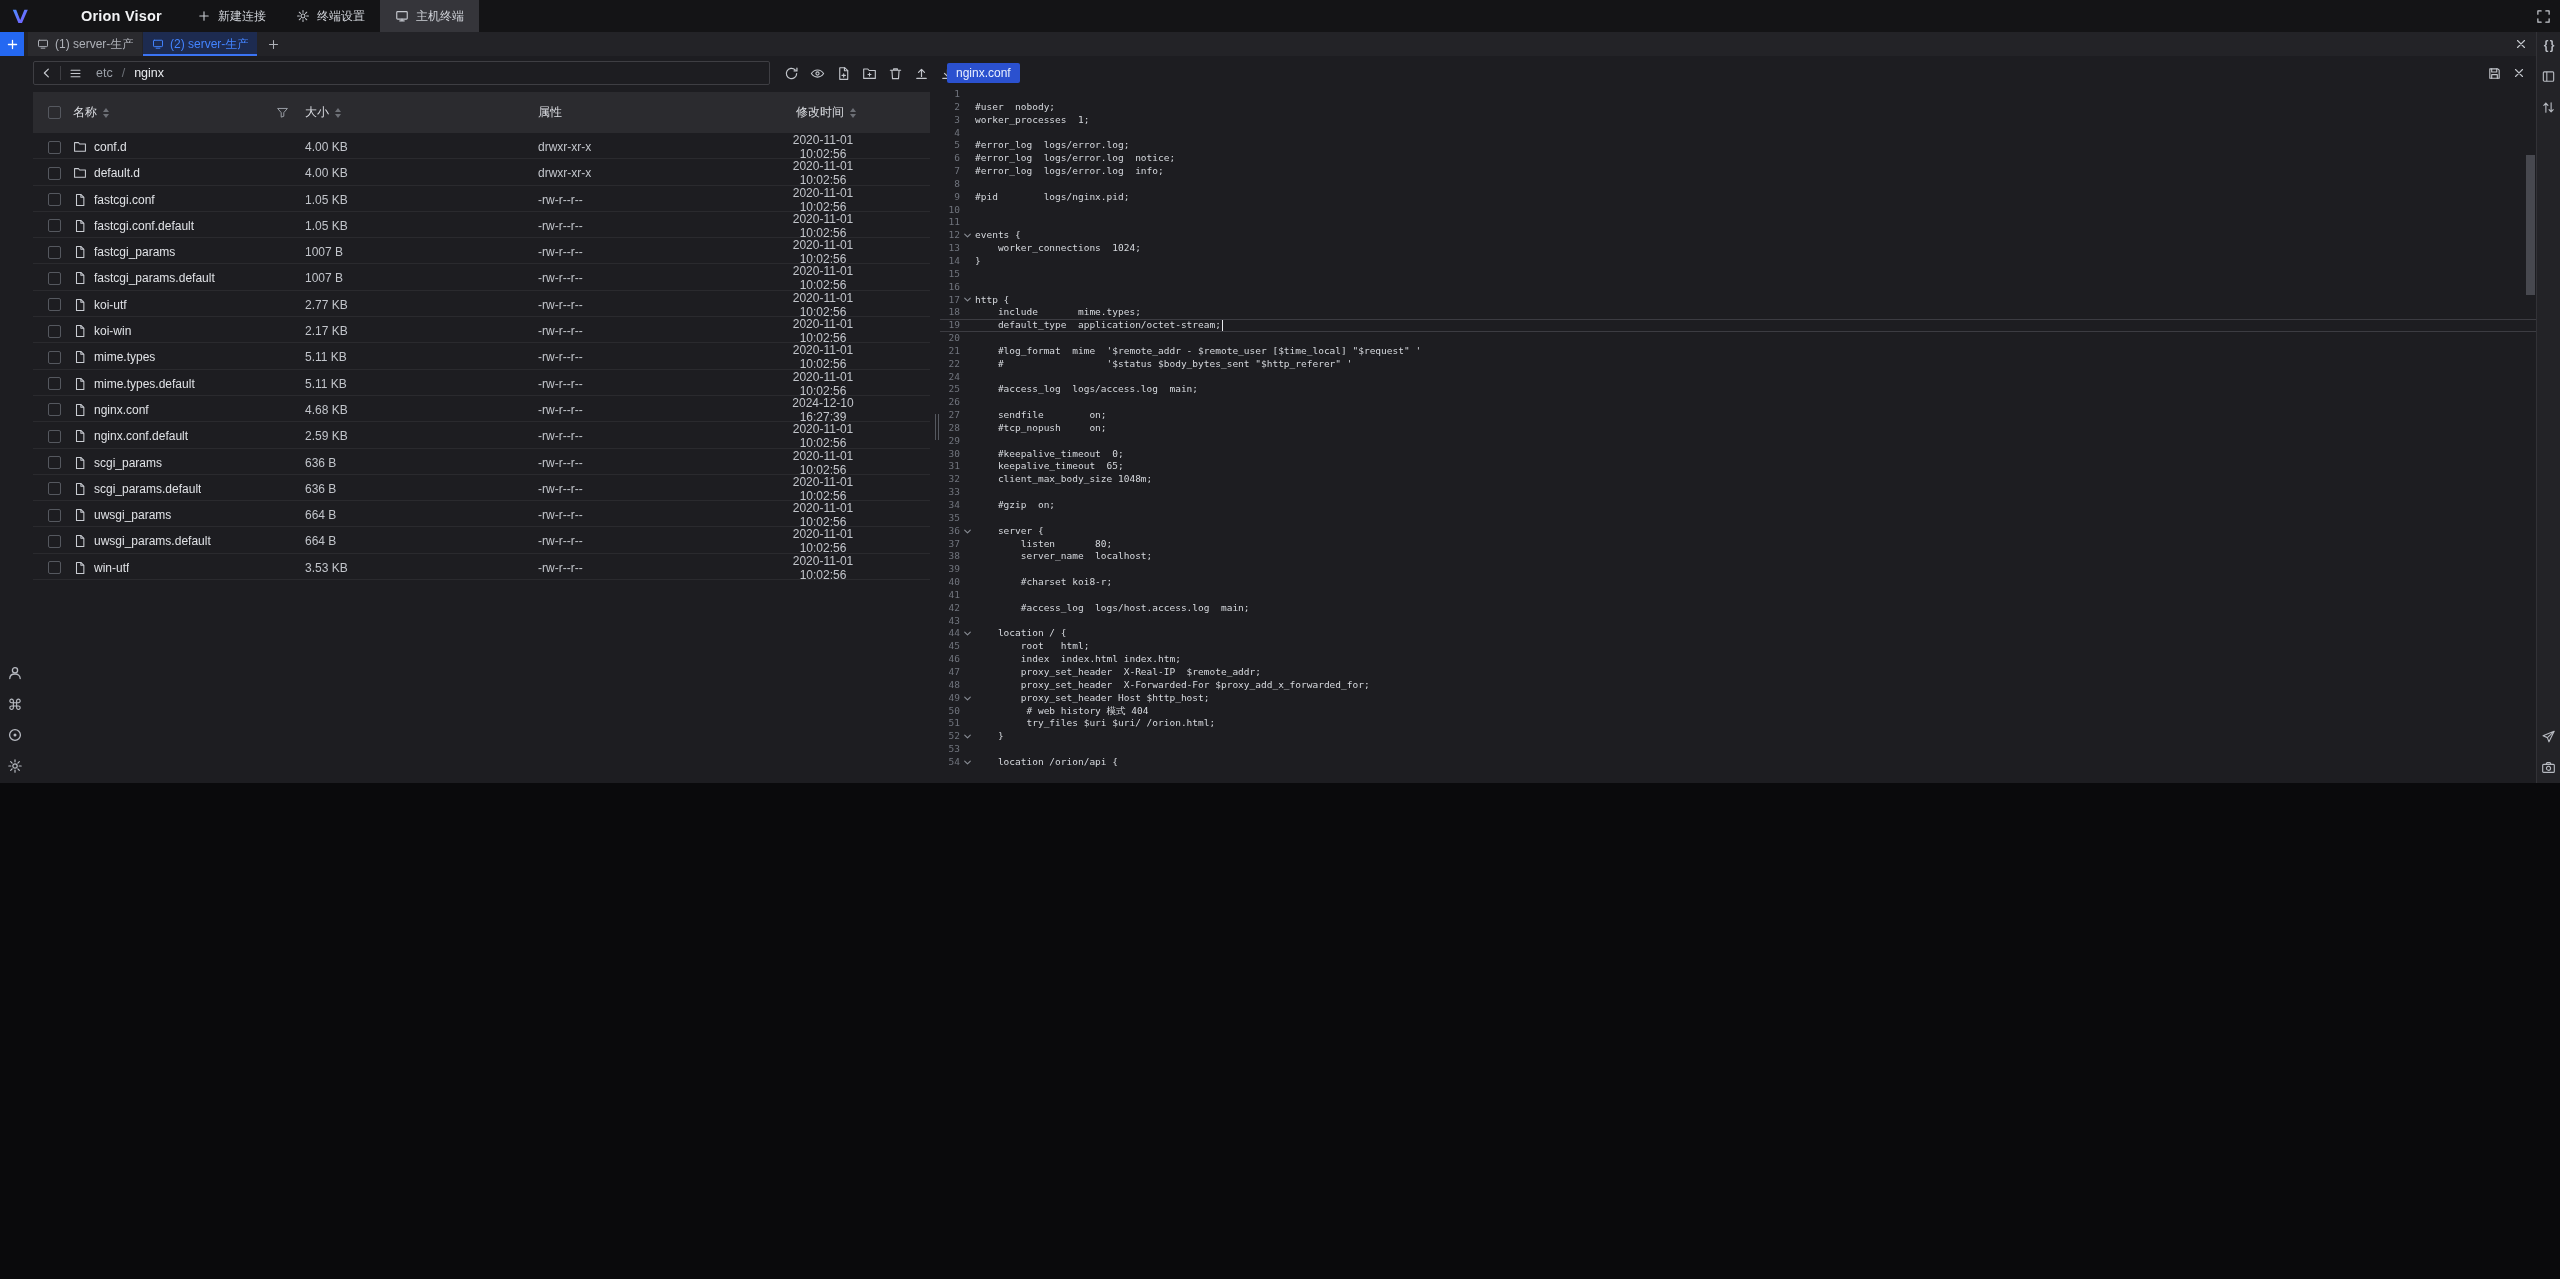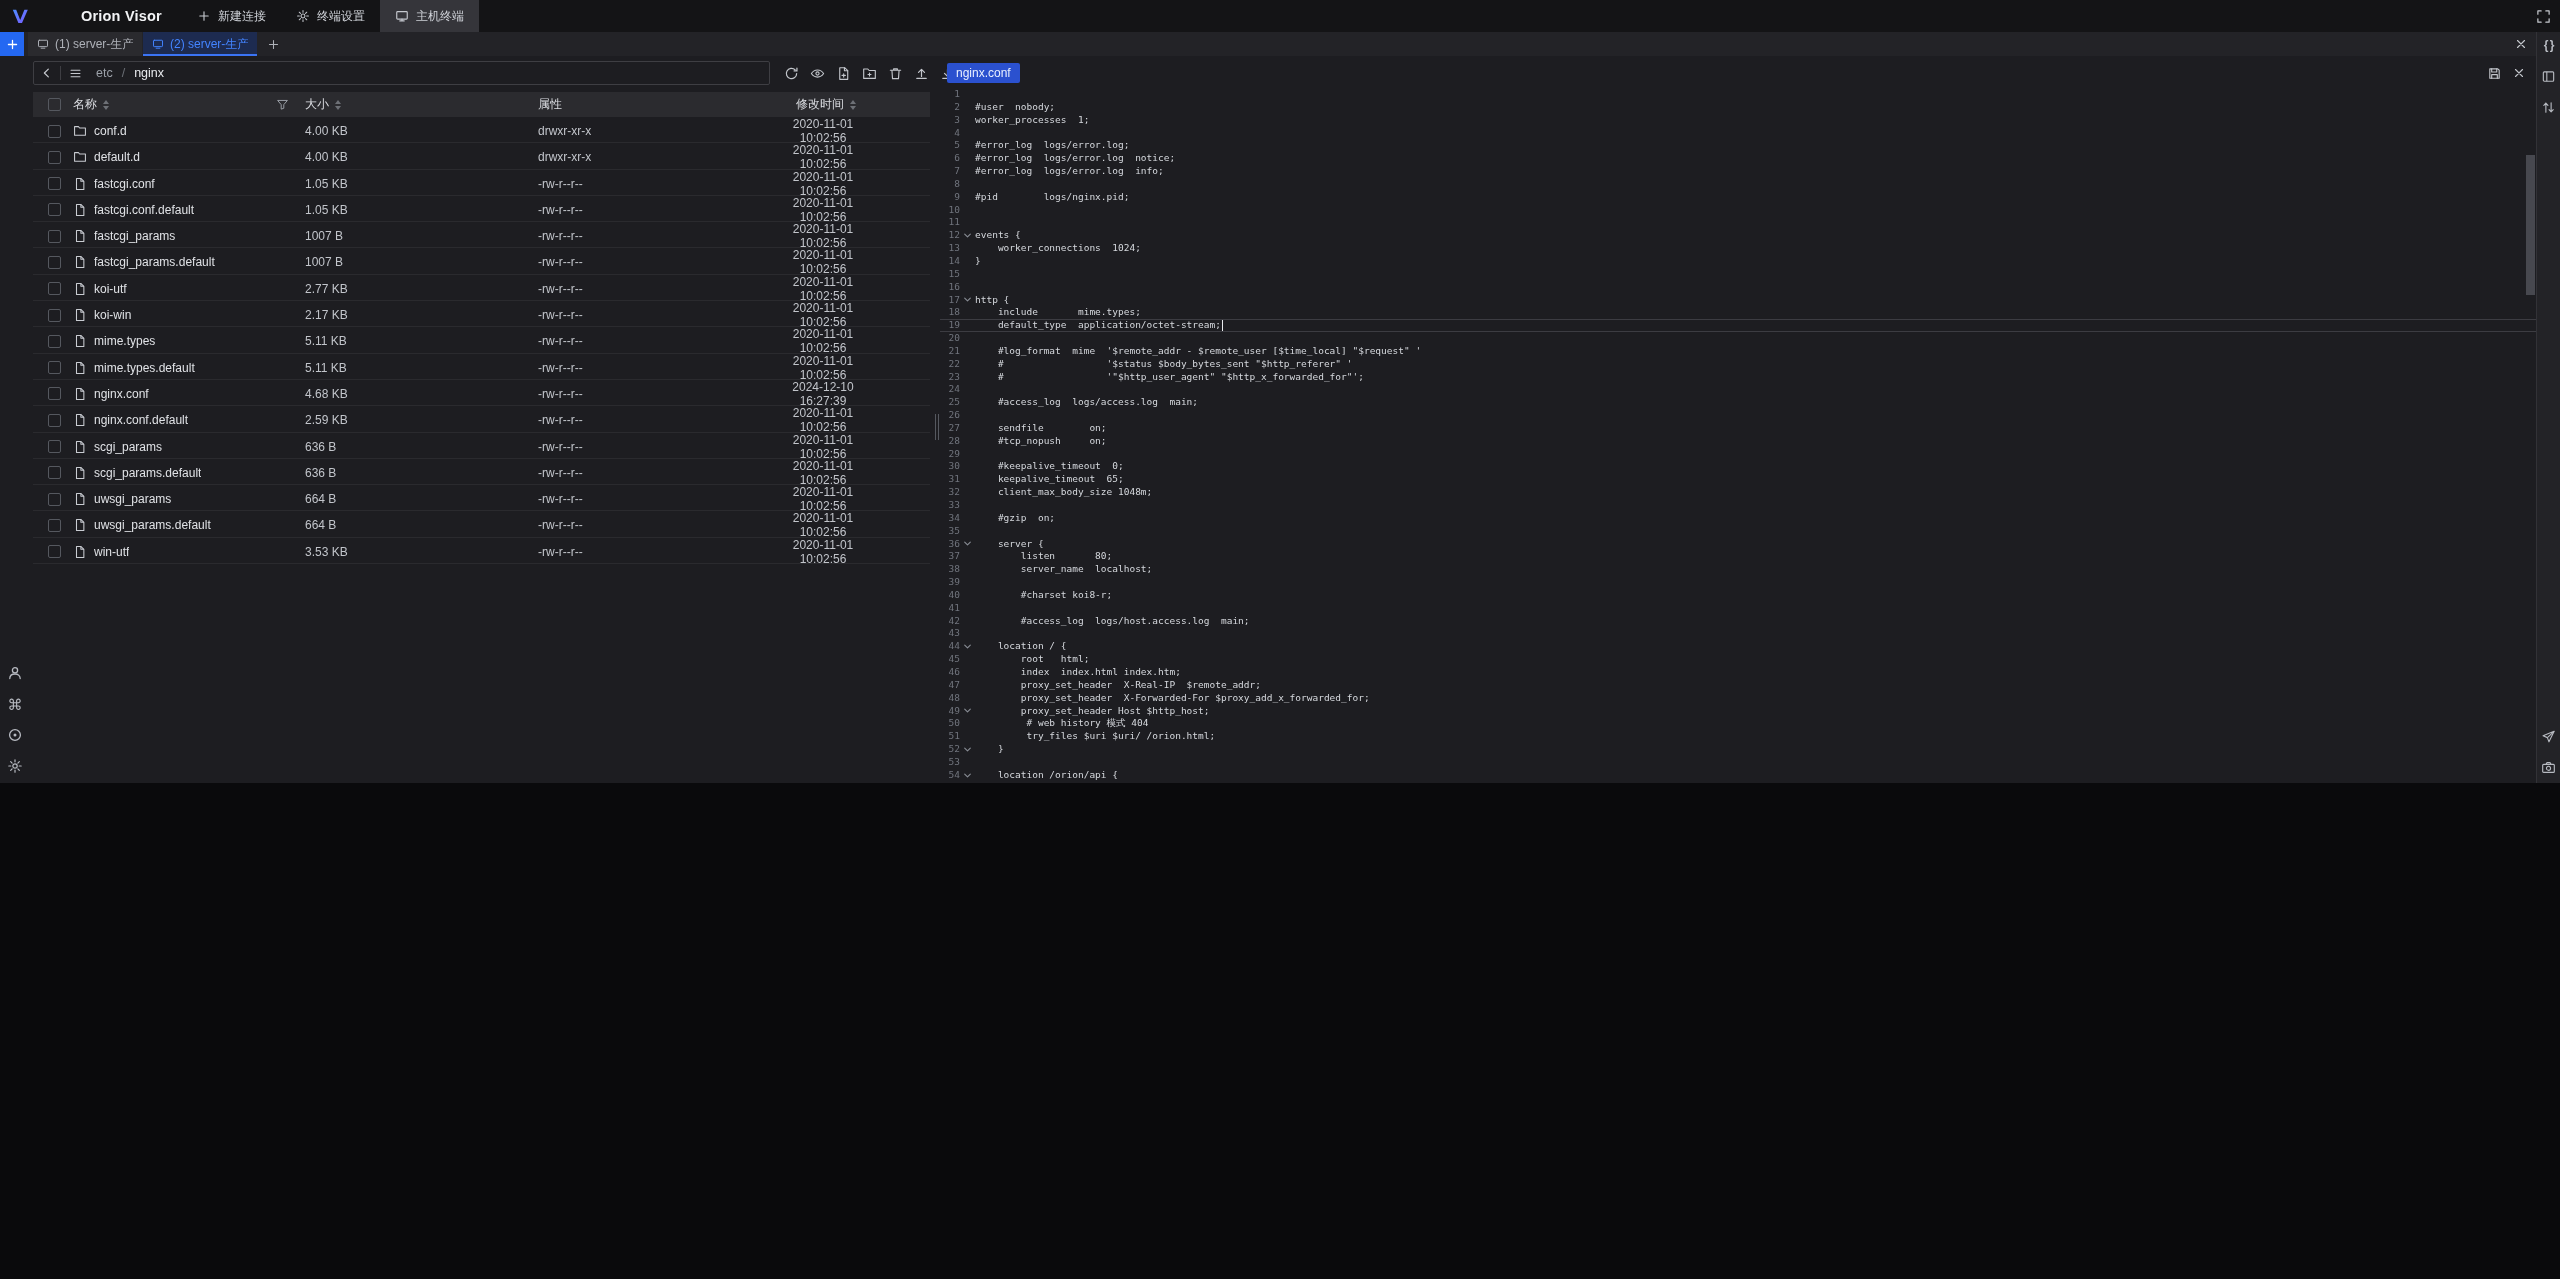--- a/index.html
+++ b/index.html
@@ -55,21 +55,21 @@
   .listbtn { width:28px; height:100%; display:flex; align-items:center; justify-content:center; color:#c6c9cf; }
   .crumb { display:flex; align-items:center; gap:9px; padding-left:7px; font-size:12.5px; }
   .crumb-dim { color:#9ba0a8; }
   .crumb-sep { color:#6b6f76; }
   .crumb-cur { color:#e8eaee; }
   .toolbar-actions { display:flex; align-items:center; gap:9px; margin-left:13px; color:#c3c6cc; }
   .tool-btn { width:17px; height:17px; display:flex; align-items:center; justify-content:center; }
 
   .ftable { width:897px; margin-left:3px; }
   .thead, .trow { display:grid; grid-template-columns:34px 232px 233px 240px 1fr; align-items:center; }
-  .thead { height:25px; background:#2b2b2f; color:#dcdee3; }
+  .thead { height:41px; background:#2b2b2f; color:#dcdee3; }
   .trow { height:26.3px; border-bottom:1px solid #2a2a2e; color:#c2c5cb; background:#1d1d21; }
   .cell { min-width:0; }
   .hcell { display:flex; align-items:center; padding-left:6px; }
   .checkbox { width:13px; height:13px; border:1.4px solid #55585f; border-radius:2px; margin-left:9px; display:block; background:transparent; }
   .sorter { display:flex; flex-direction:column; gap:2px; margin-left:6px; }
   .sorter i { display:block; width:0; height:0; border-left:3.5px solid transparent; border-right:3.5px solid transparent; }
   .sorter .s-up { border-bottom:4px solid #6d7076; }
   .sorter .s-down { border-top:4px solid #6d7076; }
   .funnel { margin-left:auto; margin-right:10px; color:#9ba0a8; display:flex; }
   .c-name { display:flex; align-items:center; gap:7px; padding-left:6px; }
@@ -660,21 +660,20 @@
                 <div class="code-line" data-interactable="true"><span class="ln" data-interactable="false">15</span><span class="fold" data-interactable="false"></span><span class="code-text" data-interactable="false"></span></div>
                 <div class="code-line" data-interactable="true"><span class="ln" data-interactable="false">16</span><span class="fold" data-interactable="false"></span><span class="code-text" data-interactable="false"></span></div>
                 <div class="code-line" data-interactable="true"><span class="ln" data-interactable="false">17</span><span class="fold" data-interactable="true"><svg width="9" height="9" viewBox="0 0 16 16" fill="none" stroke="currentColor" stroke-width="2" stroke-linecap="round" stroke-linejoin="round">
                       <path d="M3 5.5l5 5 5-5"></path>
                     </svg></span><span class="code-text" data-interactable="false">http {</span></div>
                 <div class="code-line" data-interactable="true"><span class="ln" data-interactable="false">18</span><span class="fold" data-interactable="false"></span><span class="code-text" data-interactable="false">    include       mime.types;</span></div>
                 <div class="code-line active" data-interactable="true"><span class="ln" data-interactable="false">19</span><span class="fold" data-interactable="false"></span><span class="code-text" data-interactable="false">    default_type  application/octet-stream;</span><span class="cursor" data-interactable="false"></span></div>
                 <div class="code-line" data-interactable="true"><span class="ln" data-interactable="false">20</span><span class="fold" data-interactable="false"></span><span class="code-text" data-interactable="false"></span></div>
                 <div class="code-line" data-interactable="true"><span class="ln" data-interactable="false">21</span><span class="fold" data-interactable="false"></span><span class="code-text" data-interactable="false">    #log_format  mime  '$remote_addr - $remote_user [$time_local] "$request" '</span></div>
                 <div class="code-line" data-interactable="true"><span class="ln" data-interactable="false">22</span><span class="fold" data-interactable="false"></span><span class="code-text" data-interactable="false">    #                  '$status $body_bytes_sent "$http_referer" '</span></div>
-                <div class="code-line" data-interactable="true"><span class="ln" data-interactable="false">23</span><span class="fold" data-interactable="false"></span><span class="code-text" data-interactable="false">    #                  '"$http_user_agent" "$http_x_forwarded_for"';</span></div>
                 <div class="code-line" data-interactable="true"><span class="ln" data-interactable="false">24</span><span class="fold" data-interactable="false"></span><span class="code-text" data-interactable="false"></span></div>
                 <div class="code-line" data-interactable="true"><span class="ln" data-interactable="false">25</span><span class="fold" data-interactable="false"></span><span class="code-text" data-interactable="false">    #access_log  logs/access.log  main;</span></div>
                 <div class="code-line" data-interactable="true"><span class="ln" data-interactable="false">26</span><span class="fold" data-interactable="false"></span><span class="code-text" data-interactable="false"></span></div>
                 <div class="code-line" data-interactable="true"><span class="ln" data-interactable="false">27</span><span class="fold" data-interactable="false"></span><span class="code-text" data-interactable="false">    sendfile        on;</span></div>
                 <div class="code-line" data-interactable="true"><span class="ln" data-interactable="false">28</span><span class="fold" data-interactable="false"></span><span class="code-text" data-interactable="false">    #tcp_nopush     on;</span></div>
                 <div class="code-line" data-interactable="true"><span class="ln" data-interactable="false">29</span><span class="fold" data-interactable="false"></span><span class="code-text" data-interactable="false"></span></div>
                 <div class="code-line" data-interactable="true"><span class="ln" data-interactable="false">30</span><span class="fold" data-interactable="false"></span><span class="code-text" data-interactable="false">    #keepalive_timeout  0;</span></div>
                 <div class="code-line" data-interactable="true"><span class="ln" data-interactable="false">31</span><span class="fold" data-interactable="false"></span><span class="code-text" data-interactable="false">    keepalive_timeout  65;</span></div>
                 <div class="code-line" data-interactable="true"><span class="ln" data-interactable="false">32</span><span class="fold" data-interactable="false"></span><span class="code-text" data-interactable="false">    client_max_body_size 1048m;</span></div>
                 <div class="code-line" data-interactable="true"><span class="ln" data-interactable="false">33</span><span class="fold" data-interactable="false"></span><span class="code-text" data-interactable="false"></span></div>

